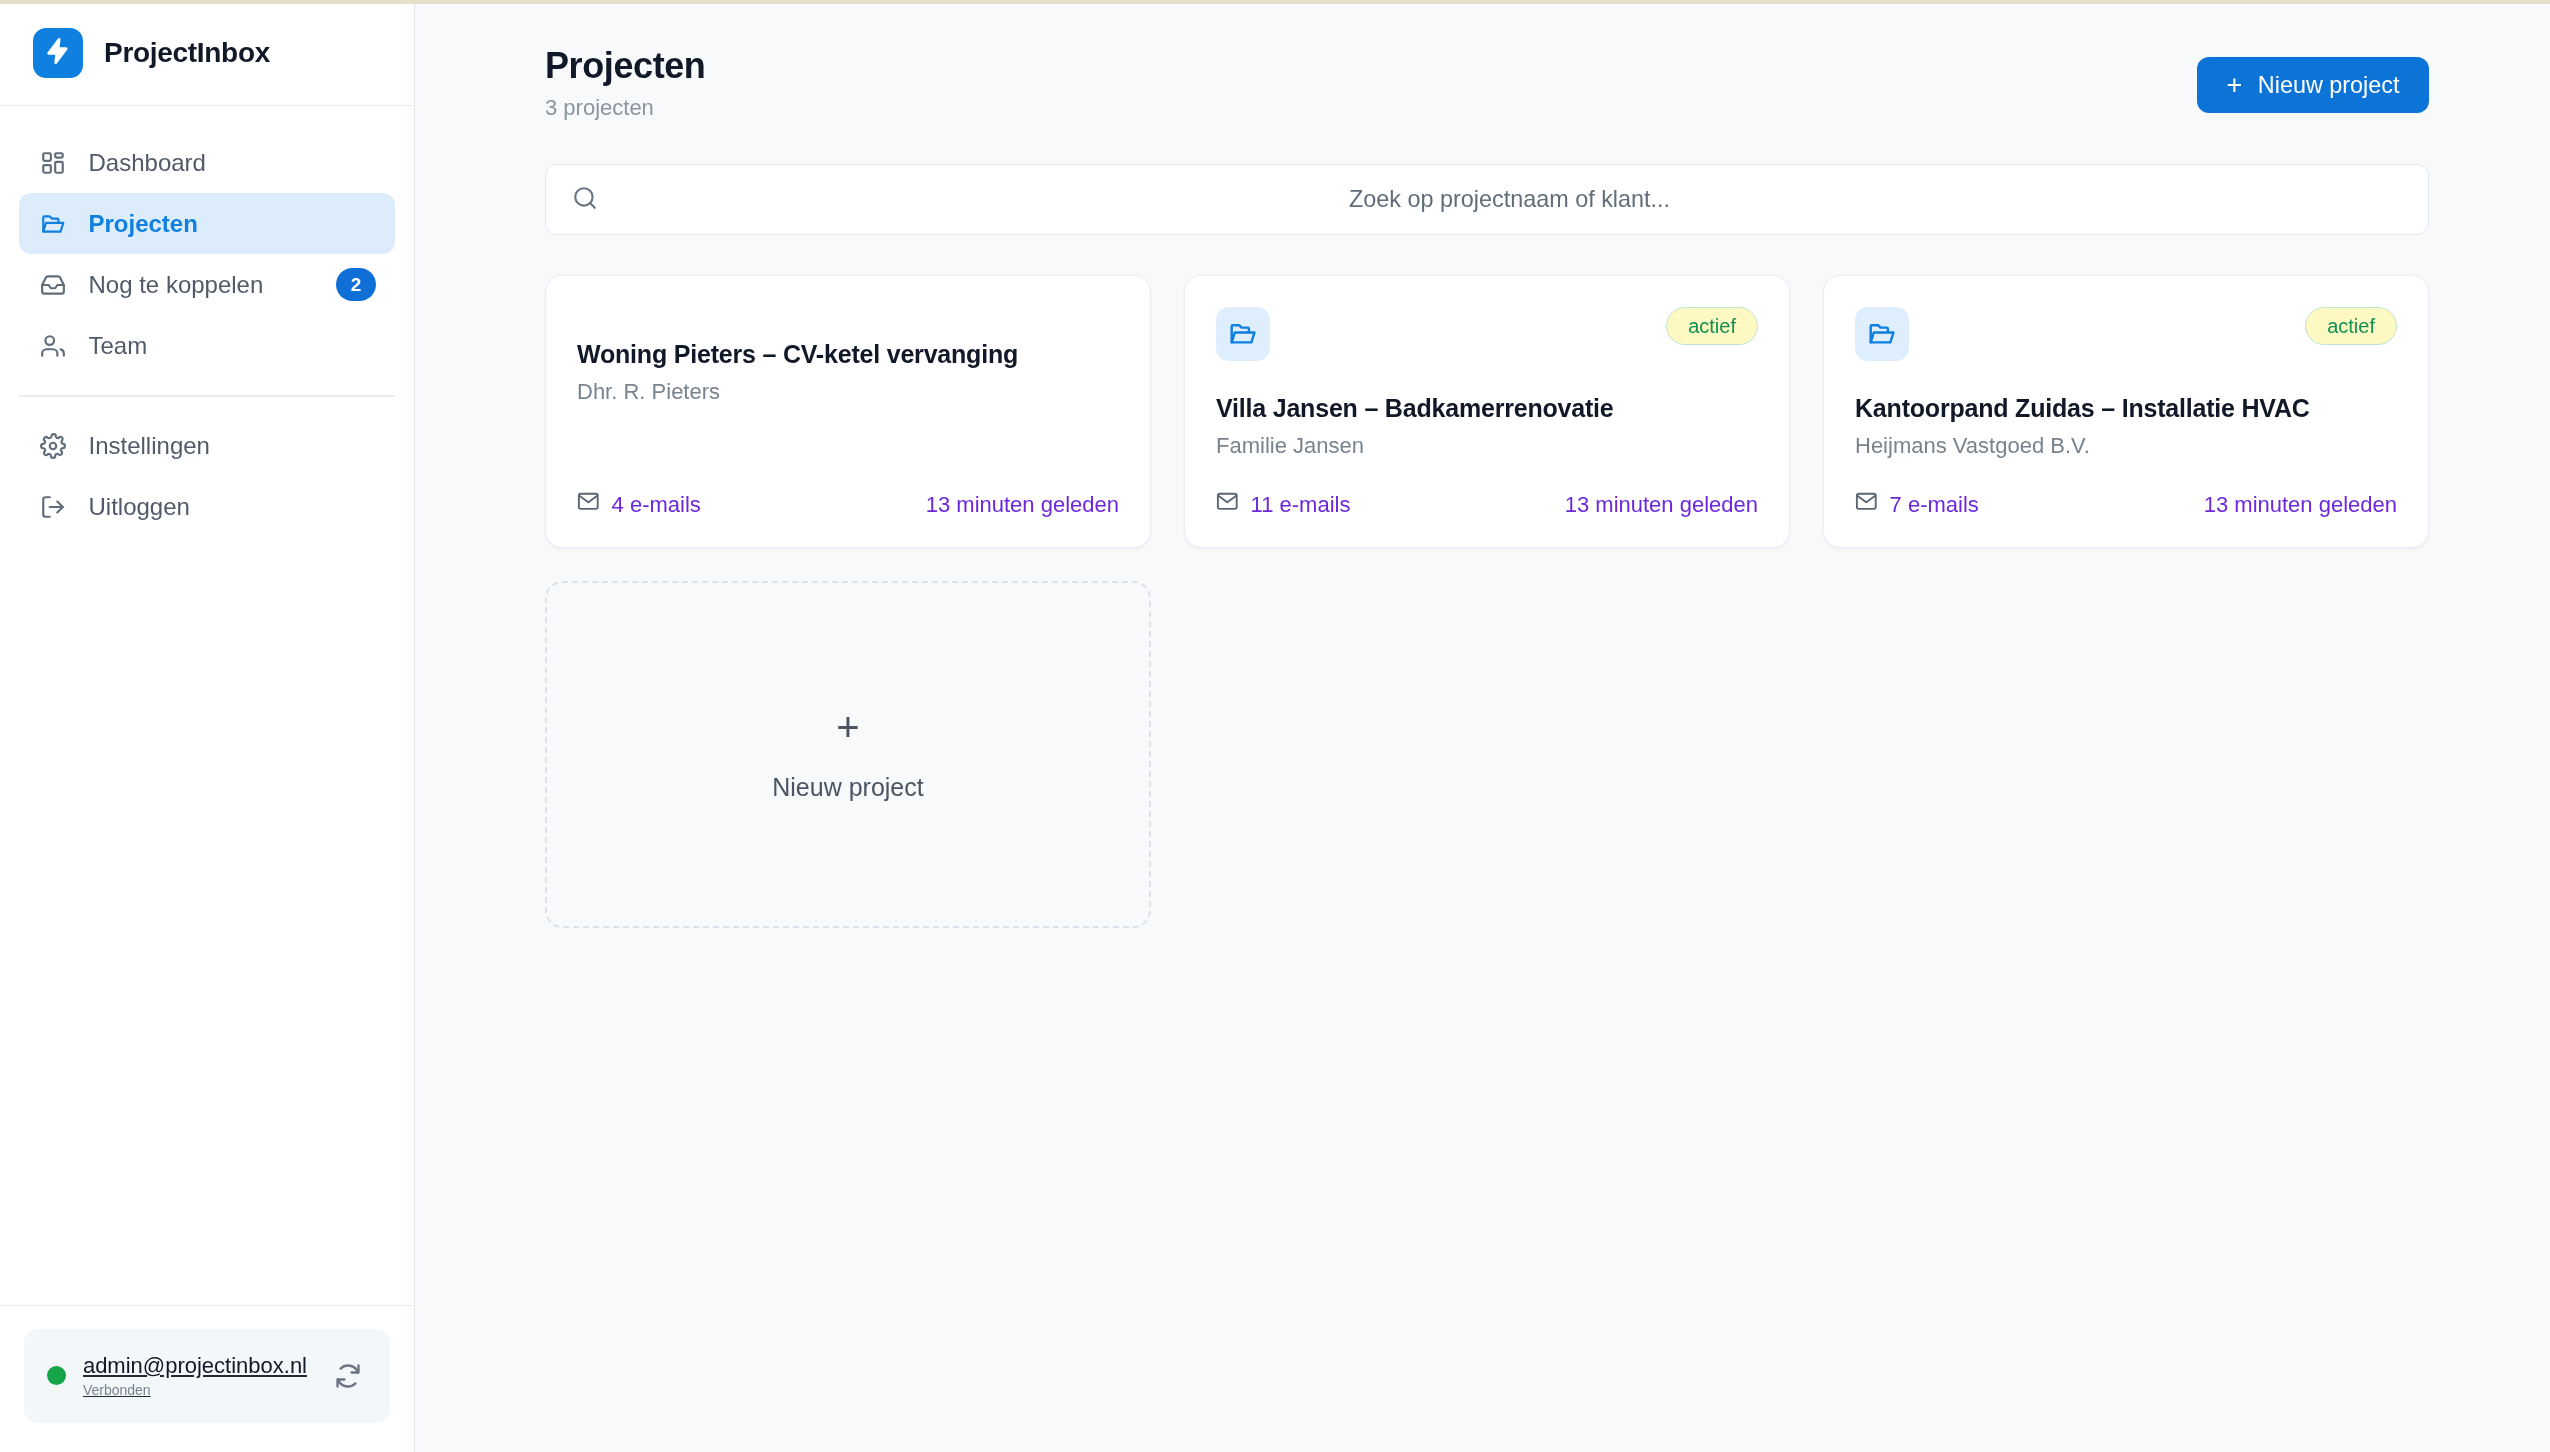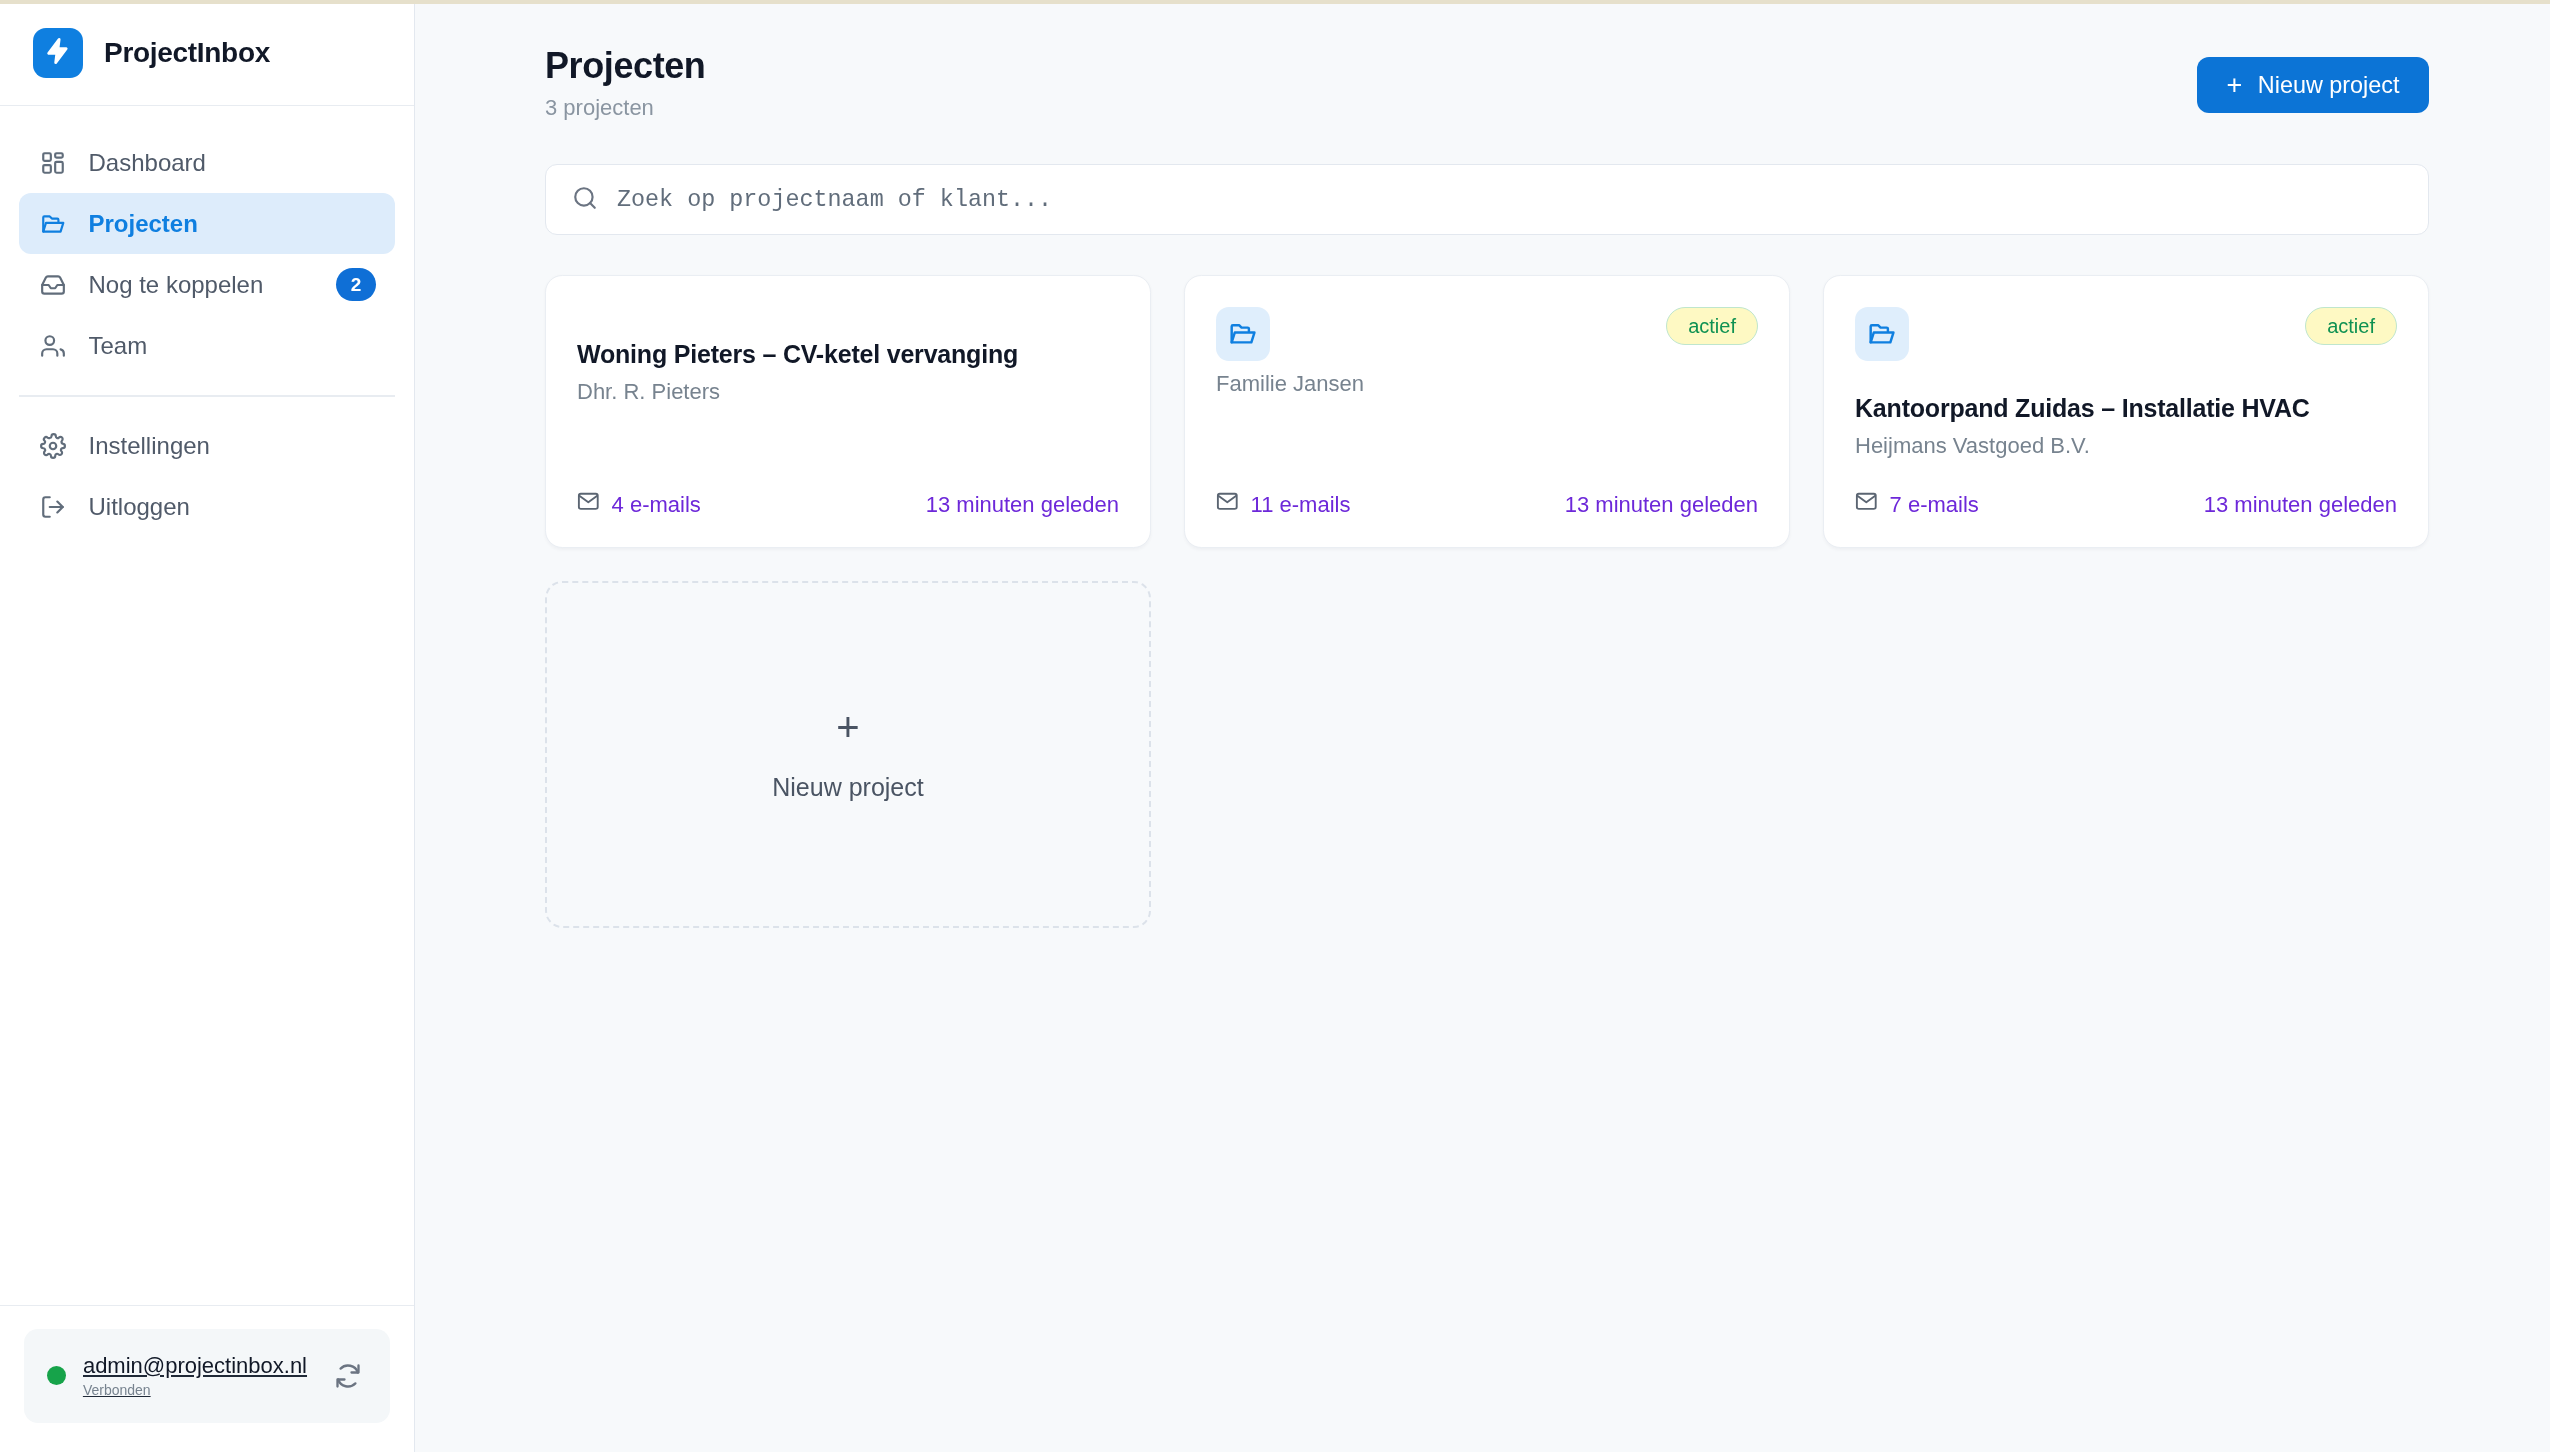--- a/index.html
+++ b/index.html
@@ -239,22 +239,23 @@
     gap: 19px;
     padding: 0 26px;
   }
 
   .search-input {
     flex: 1 1 auto;
     border: none;
     outline: none;
     background: transparent;
     font-size: 23.4px;
-    font-family: Liberation Mono, monospace;
+    font-family: Liberation Sans, sans-serif;
     color: #111827;
+    text-align: center;
   }
   .search-input::placeholder { color: #616d7b; }
 
   .cards-grid {
     margin-top: 40px;
     display: grid;
     grid-template-columns: repeat(3, 1fr);
     gap: 33px;
   }
 
@@ -527,20 +528,21 @@
       <div class="project-card">
         <div class="card-top">
           <div class="folder-chip">
             <svg width="29.5" height="29.5" viewBox="0 0 24 24" fill="none" stroke="#0f7fe0" stroke-width="2" stroke-linecap="round" stroke-linejoin="round">
               <path d="M3 19V6a1 1 0 0 1 1-1h5l2 2h5a1 1 0 0 1 1 1v2"></path>
               <path d="M3 19l2.5-8h16L19 19z"></path>
             </svg>
           </div>
           <span class="badge active">actief</span>
         </div>
+        <div class="card-title">Villa Jansen – Badkamerrenovatie</div>
         <div class="card-client">Familie Jansen</div>
         <div class="card-footer">
           <span class="card-emails">
             <span>
               <svg width="22.6" height="22.6" viewBox="0 0 24 24" fill="none" stroke="#5b6572" stroke-width="2" stroke-linecap="round" stroke-linejoin="round">
                 <rect x="2" y="4" width="20" height="16" rx="2"></rect>
                 <polyline points="2.5 6 12 13 21.5 6"></polyline>
               </svg>
             </span>
             <span>11 e-mails</span>

